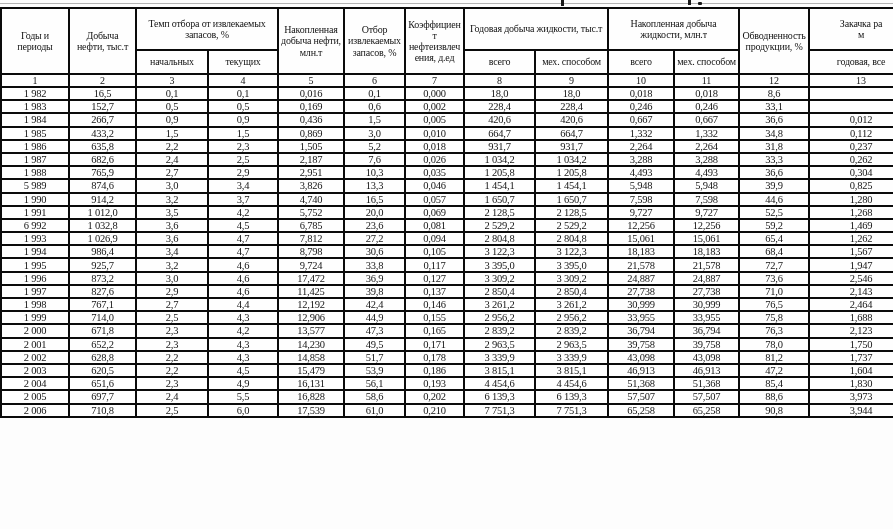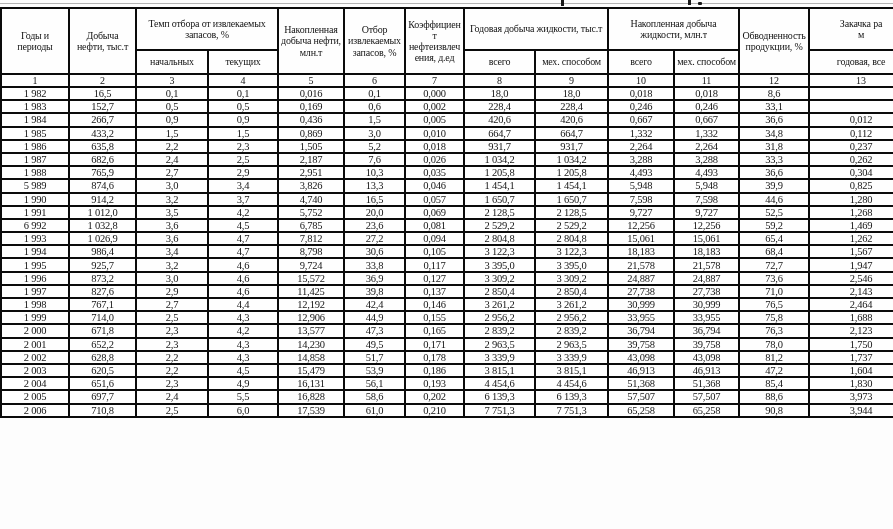--- a/index.html
+++ b/index.html
@@ -341,21 +341,21 @@
           <td>21,578</td>
           <td>21,578</td>
           <td>72,7</td>
           <td>1,947</td>
         </tr>
         <tr>
           <td>1 996</td>
           <td>873,2</td>
           <td>3,0</td>
           <td>4,6</td>
-          <td>15,572</td>
+          <td>17,472</td>
           <td>36,9</td>
           <td>0,127</td>
           <td>3 309,2</td>
           <td>3 309,2</td>
           <td>24,887</td>
           <td>24,887</td>
           <td>73,6</td>
           <td>2,546</td>
         </tr>
         <tr>

